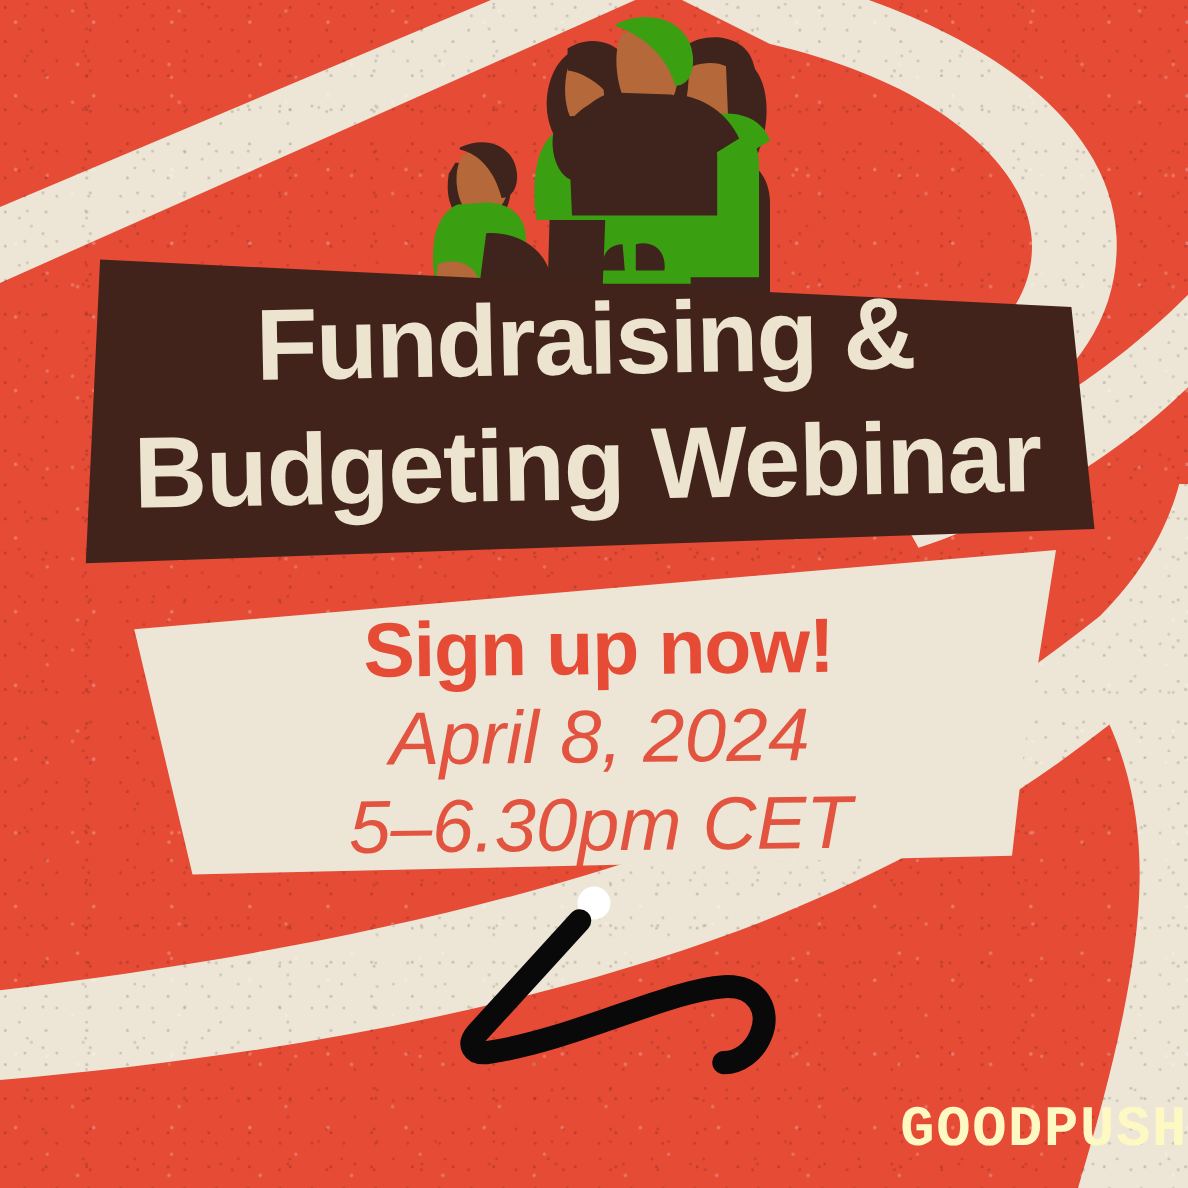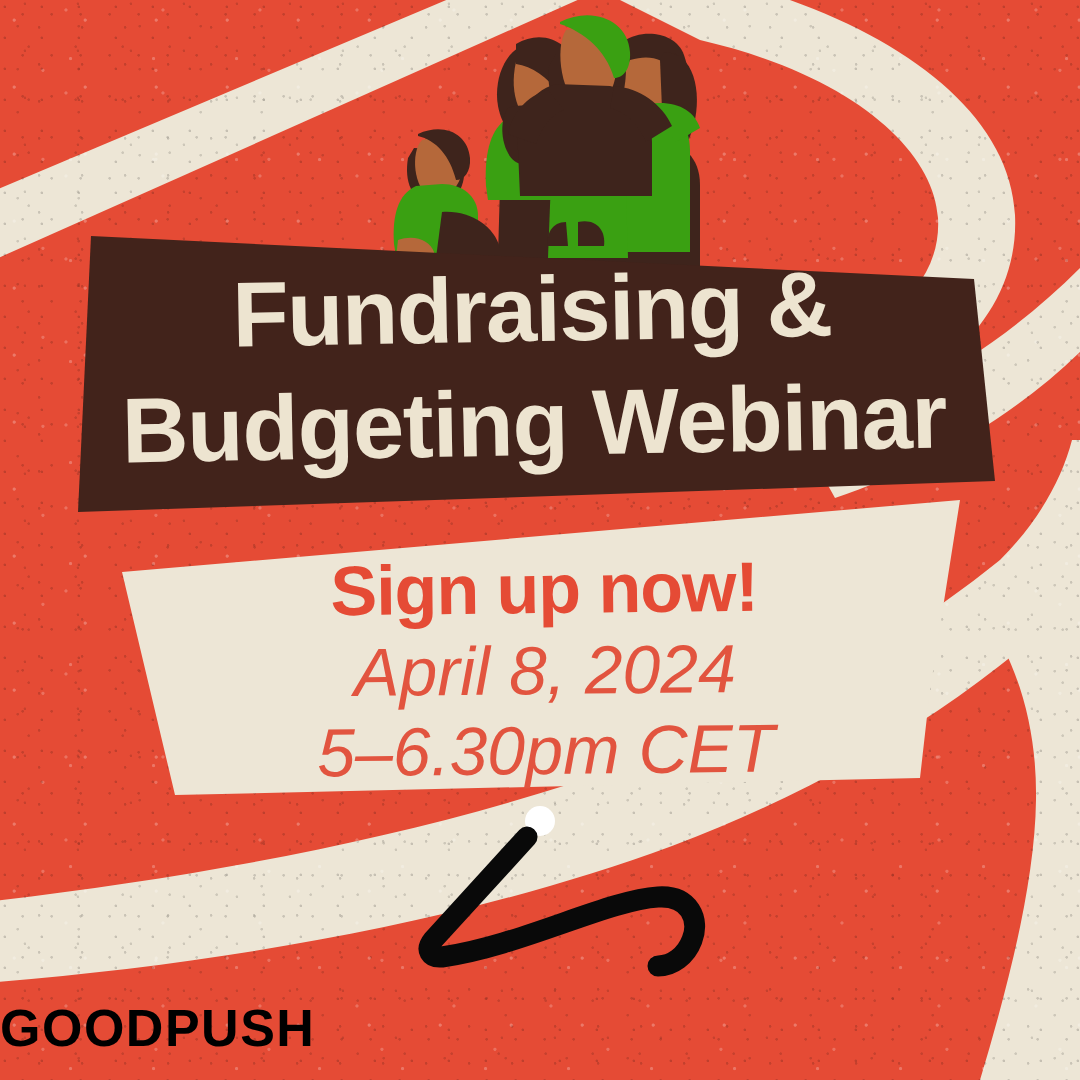--- a/index.html
+++ b/index.html
@@ -106,23 +106,23 @@
     letter-spacing: 0px;
     white-space: nowrap;
   }
 
   
   .wordmark {
     position: absolute;
     left: 0;
     top: 1000px;
     width: 1080px;
-    text-align: left;
-    color: #000000;
-    font-family: Liberation Sans, sans-serif;
+    text-align: right;
+    color: #fef9c3;
+    font-family: Liberation Mono, monospace;
     font-weight: bold;
     font-size: 52px;
     letter-spacing: 1.5px;
     line-height: 56px;
   }
 </style>
 </head>
 <body>
 
 <div id="poster">

